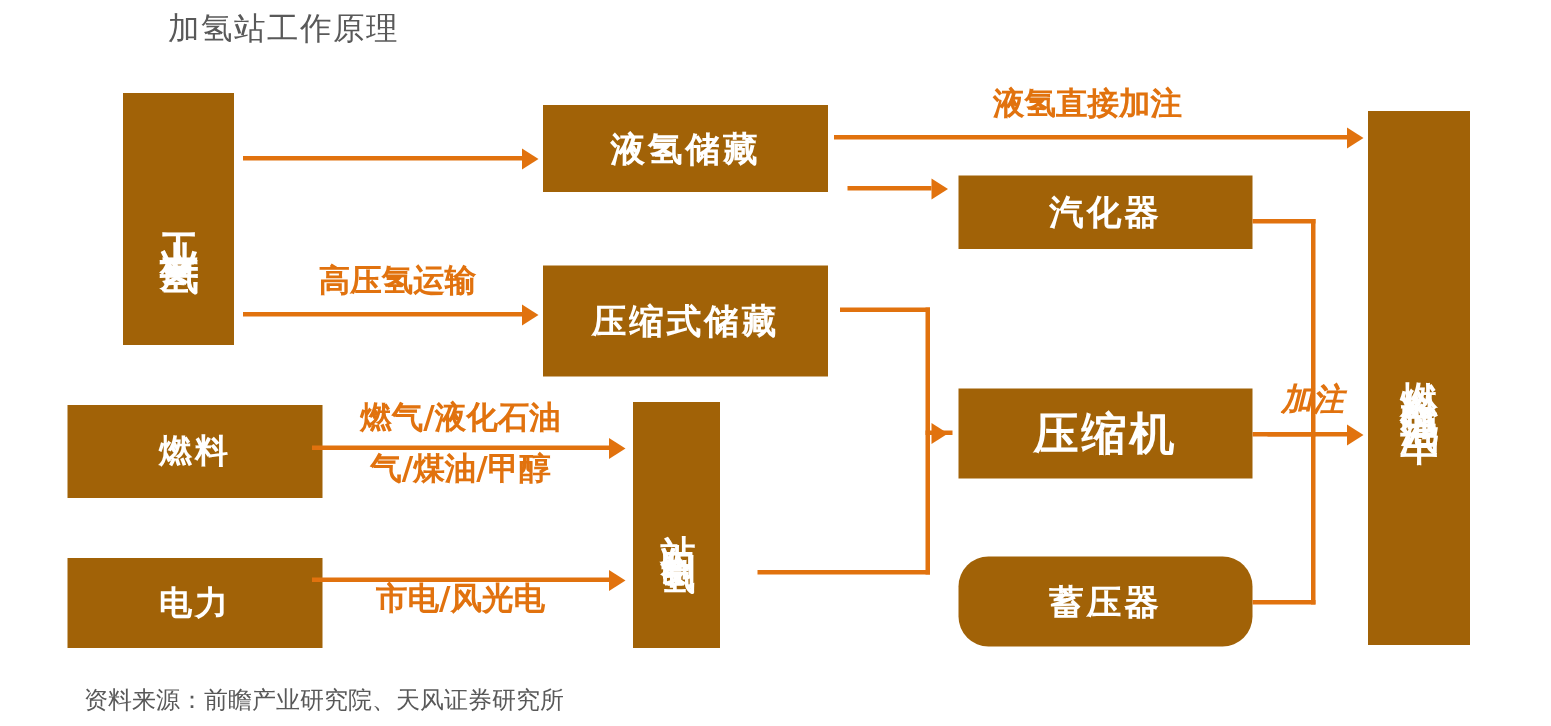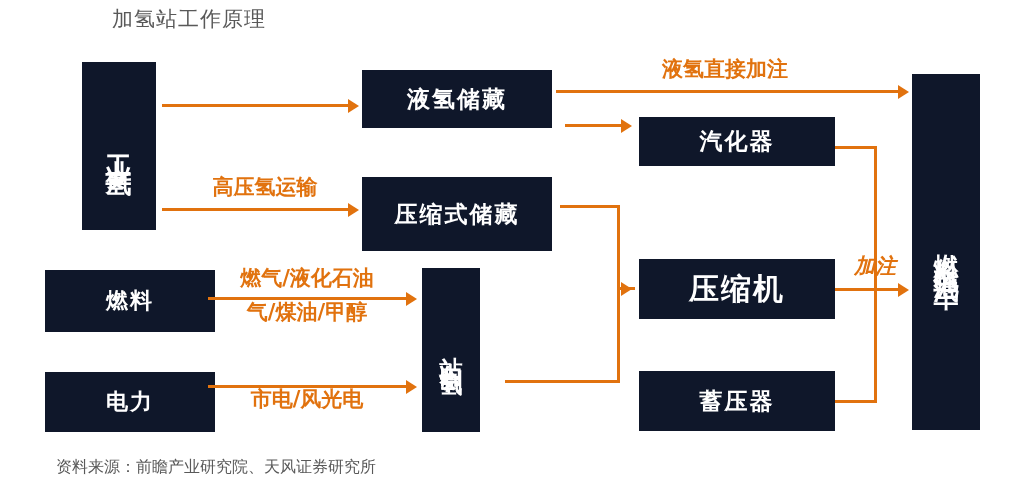--- a/index.html
+++ b/index.html
@@ -36,21 +36,21 @@
     left: 56px;
     top: 457px;
     font-size: 16px;
     color: #595959;
     white-space: nowrap;
   }
 
   
   .node {
     position: absolute;
-    background: #0f172a;
+    background: #a16207;
     color: #ffffff;
     font-weight: bold;
     display: flex;
     align-items: center;
     justify-content: center;
     box-sizing: border-box;
     text-align: center;
   }
   .node.vertical {
     writing-mode: vertical-rl;
@@ -108,21 +108,21 @@
   <div class="node horizontal" style="left:45px; top:270px; width:170px; height:62px; font-size:22px;">燃料</div>
 
   <div class="node horizontal" style="left:45px; top:372px; width:170px; height:60px; font-size:22px;">电力</div>
 
   <div class="node vertical" style="left:422px; top:268px; width:58px; height:164px; font-size:23px;">站内制氢</div>
 
   <div class="node horizontal" style="left:639px; top:117px; width:196px; height:49px; font-size:23px;">汽化器</div>
 
   <div class="node horizontal" style="left:639px; top:259px; width:196px; height:60px; font-size:30px;">压缩机</div>
 
-  <div class="node horizontal" style="left:639px; top:371px; width:196px; height:60px; font-size:23px;">蓄压器</div>
+  <div class="node horizontal" style="left:639px; top:371px; width:196px; height:60px; font-size:23px;border-radius:20px;">蓄压器</div>
 
   <div class="node vertical" style="left:912px; top:74px; width:68px; height:356px; font-size:25px;">燃料电池汽车</div>
 
   <div class="hline" style="left:162px; top:104px; width:186px;"></div>
   <div class="arrowhead" style="left:348px; top:99px;"></div>
 
   <div class="edge-label" style="left:175px; top:176px; width:180px; font-size:21px;">高压氢运输</div>
   <div class="hline" style="left:162px; top:208px; width:186px;"></div>
   <div class="arrowhead" style="left:348px; top:203px;"></div>
 

